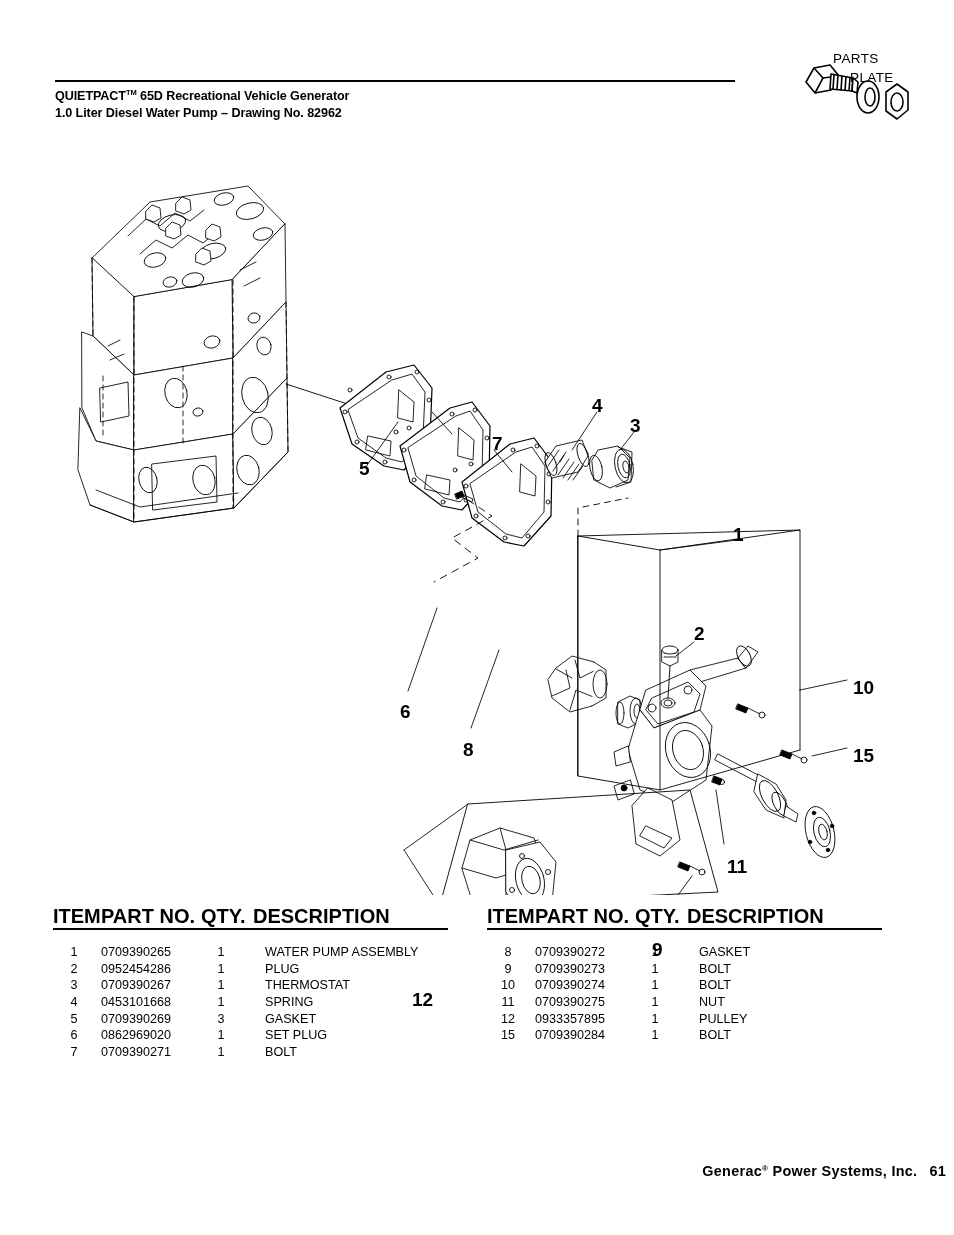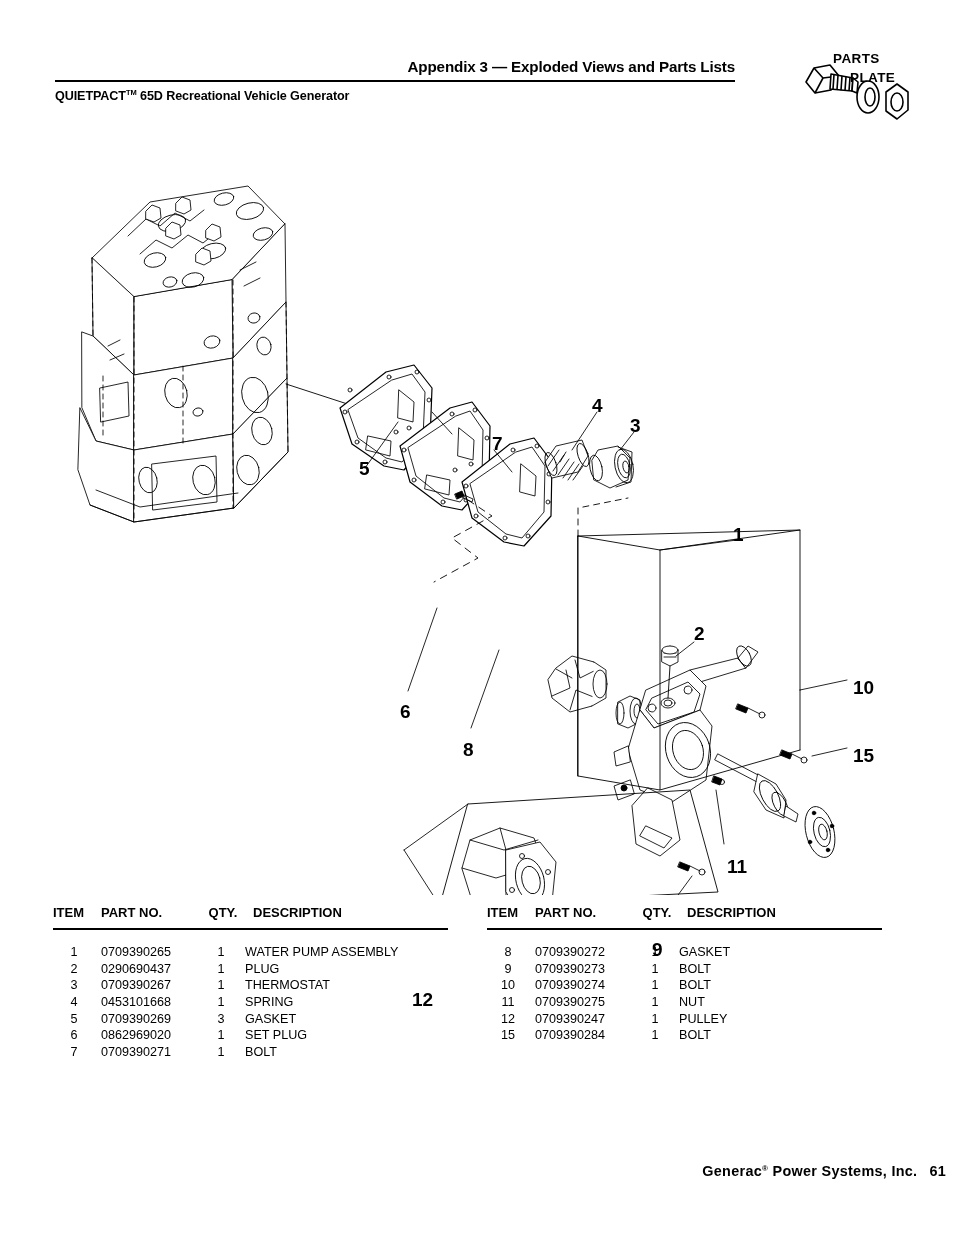--- a/index.html
+++ b/index.html
@@ -52,21 +52,21 @@
   }
 
   
   #parts-logo {
     position: absolute;
     left: 792px; top: 44px;
     width: 120px; height: 96px;
   }
   #parts-logo .logo-text {
     position: absolute;
-    font-weight: bold;
+    font-weight: normal;
     font-size: 13.5px;
     letter-spacing: 0.4px;
   }
   #logo-word-parts { left: 41px; top: 7px; }
   #logo-word-lists { left: 58px; top: 26px; }
 
   
   #diagram {
     position: absolute;
     left: 0; top: 150px;
@@ -90,21 +90,21 @@
     position: absolute;
     top: 0;
     width: 395px;
   }
   #table-left  { left: 53px; }
   #table-right { left: 487px; }
 
   .table-head {
     position: relative;
     height: 24px;
-    font-size: 13px;
+    font-size: 20px;
     font-weight: bold;
   }
   .table-head .col { position: absolute; top: 0; }
   .table-rule {
     position: absolute;
     left: 0; top: 23px;
     width: 100%; height: 2.2px;
     background: #000;
   }
   .table-body {
@@ -116,21 +116,21 @@
     position: relative;
     height: 16.7px;
     font-size: 12.6px;
   }
   .table-row .col { position: absolute; top: 0; }
 
   
   .c-item { left: 0;     width: 42px;  text-align: center; }
   .c-part { left: 48px;  width: 96px;  text-align: left; }
   .c-qty  { left: 148px; width: 40px;  text-align: center; }
-  .c-desc { left: 192px; text-align: center; }
+  .c-desc { left: 212px; text-align: center; }
 
   .table-head .c-item { left: 0;     width: 44px; text-align: left; }
   .table-head .c-part { left: 48px;  width: 96px; text-align: left; }
   .table-head .c-qty  { left: 148px; width: 44px; text-align: center; }
   .table-head .c-desc { left: 200px; text-align: center; }
 
   
   #footer {
     position: absolute;
     left: 0; top: 1163px;
@@ -144,26 +144,26 @@
     letter-spacing: 0.3px;
   }
   #footer-text sup { font-size: 8px; vertical-align: 5px; }
   #footer-page { margin-left: 12px; }
 </style>
 </head>
 <body>
 
 <div id="header">
 
-  <div id="appendix-title">Appendix 3 — Exploded Views and Parts Lists</div>
 
   <div id="header-rule"></div>
 
   <div id="subtitle-block">
     <div><span>QUIETPACT</span><sup>TM</sup><span> 65D Recreational Vehicle Generator</span></div>
+    <div>1.0 Liter Diesel Water Pump – Drawing No. 82962</div>
   </div>
 
   <div id="parts-logo">
     <svg width="120" height="96" viewBox="0 0 120 96">
       <g fill="none" stroke="#000" stroke-width="1.6" stroke-linejoin="round">
 
         <path d="M14,38 L22,24 L38,21 L47,32 L39,46 L23,49 Z" fill="#fff"></path>
         <path d="M22,24 L31,34 L47,32"></path>
         <path d="M31,34 L23,49"></path>
 
@@ -497,21 +497,21 @@
     </div>
     <div class="table-body" id="left-body">
         <div class="table-row">
           <span class="col c-item">1</span>
           <span class="col c-part">0709390265</span>
           <span class="col c-qty">1</span>
           <span class="col c-desc">WATER PUMP ASSEMBLY</span>
         </div>
         <div class="table-row">
           <span class="col c-item">2</span>
-          <span class="col c-part">0290690437</span>
+          <span class="col c-part">0952454286</span>
           <span class="col c-qty">1</span>
           <span class="col c-desc">PLUG</span>
         </div>
         <div class="table-row">
           <span class="col c-item">3</span>
           <span class="col c-part">0709390267</span>
           <span class="col c-qty">1</span>
           <span class="col c-desc">THERMOSTAT</span>
         </div>
         <div class="table-row">
@@ -569,21 +569,21 @@
           <span class="col c-desc">BOLT</span>
         </div>
         <div class="table-row">
           <span class="col c-item">11</span>
           <span class="col c-part">0709390275</span>
           <span class="col c-qty">1</span>
           <span class="col c-desc">NUT</span>
         </div>
         <div class="table-row">
           <span class="col c-item">12</span>
-          <span class="col c-part">0709390247</span>
+          <span class="col c-part">0933357895</span>
           <span class="col c-qty">1</span>
           <span class="col c-desc">PULLEY</span>
         </div>
         <div class="table-row">
           <span class="col c-item">15</span>
           <span class="col c-part">0709390284</span>
           <span class="col c-qty">1</span>
           <span class="col c-desc">BOLT</span>
         </div>
       </div>

